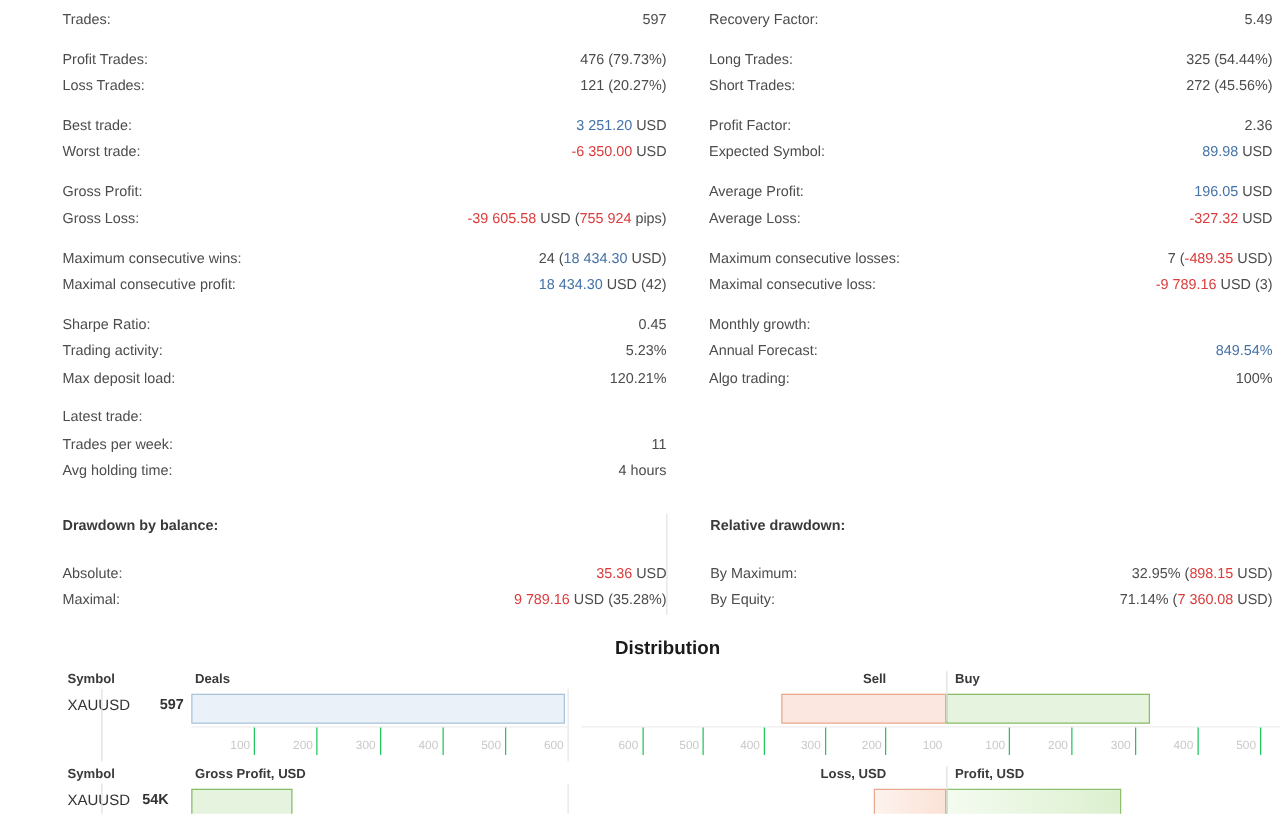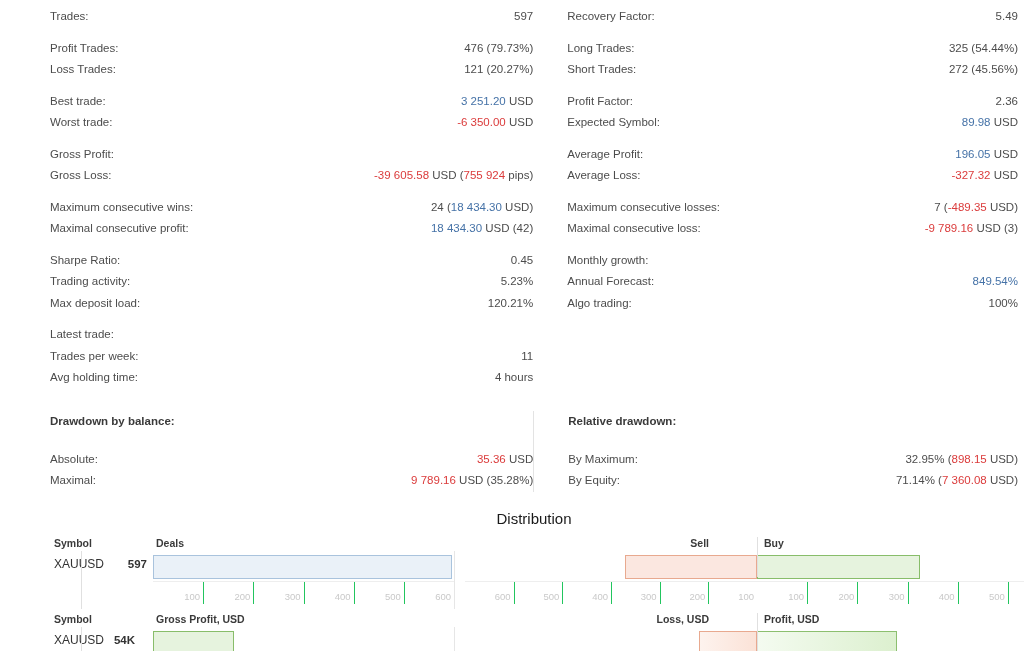--- a/index.html
+++ b/index.html
@@ -33,21 +33,21 @@
   .dd { display: flex; padding: 0 6px; margin-top: 12px; }
   .dd-col { width: 506px; }
   .dd-col.right { padding-left: 34px; border-left: 1px solid #e3e3e3; }
   .dd-title {
     font-size: 11.5px; font-weight: bold; color: #3a3a3a;
     line-height: 20px; margin-bottom: 18px;
   }
 
   
   .dist-title {
-    text-align: center; font-size: 15px; font-weight: normal;
+    text-align: center; font-size: 15px; font-weight: bold;
     color: #1a1a1a; margin: 18px 0 10px 0;
   }
   .dist-block { position: relative; height: 76px; }
 
   .hdr { position: absolute; top: 0; font-size: 10.5px; font-weight: bold; color: #3a3a3a; }
   .hdr-symbol { left: 10px; }
   .hdr-left { left: 112px; }
 
   .sym {
     position: absolute; top: 20px; left: 10px;

